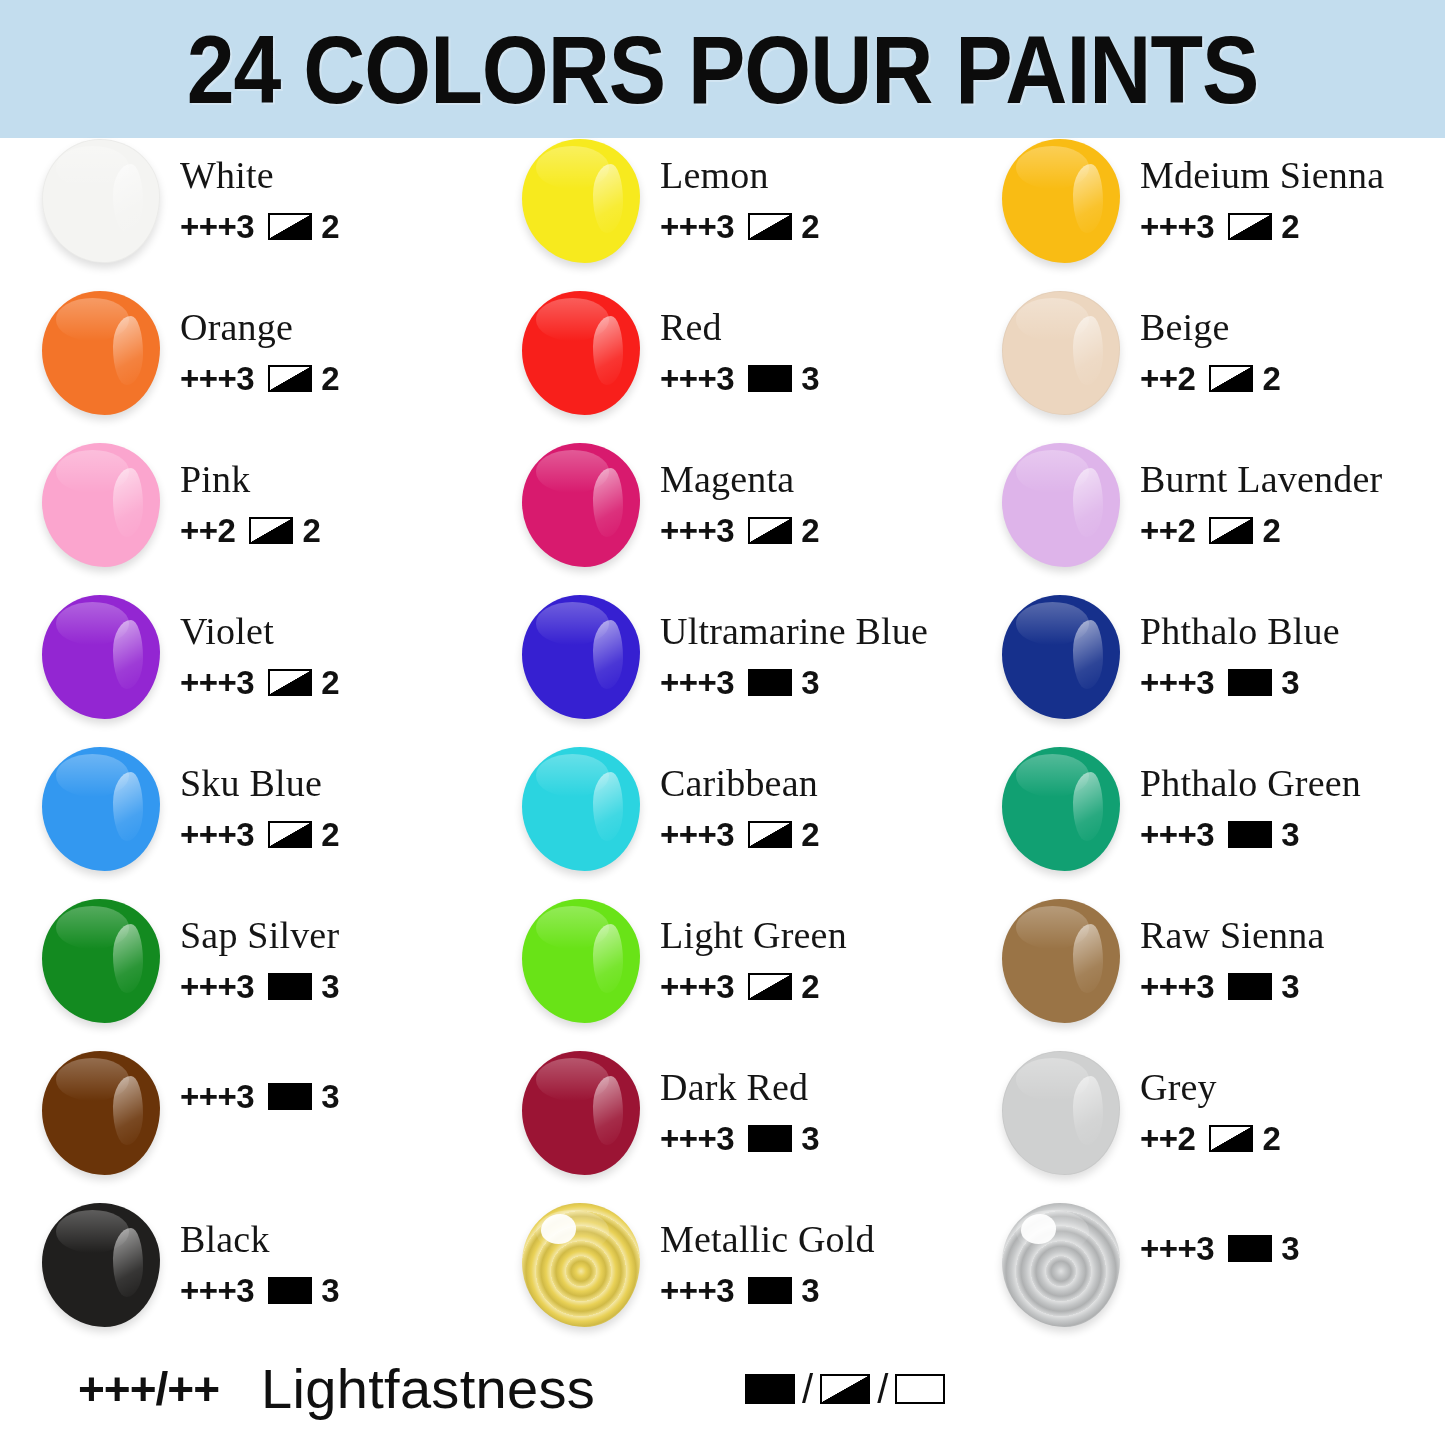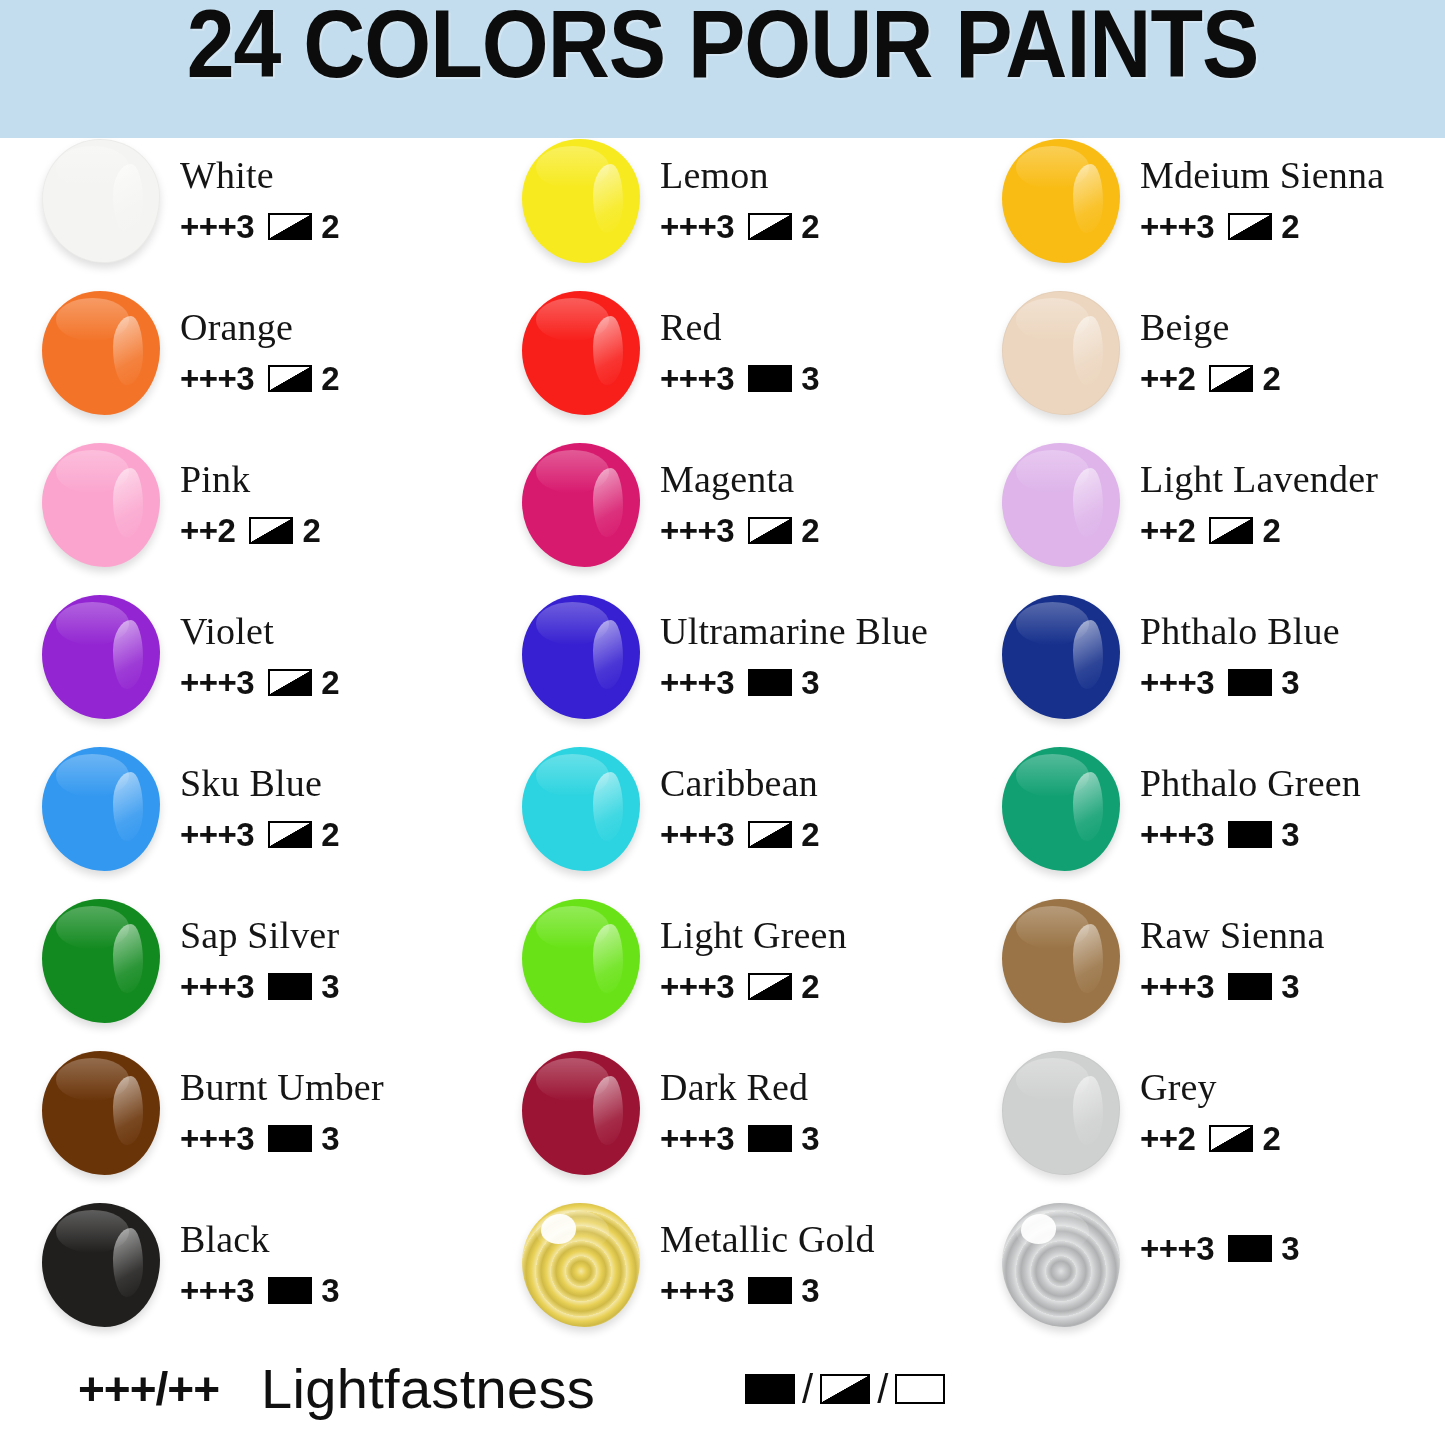--- a/index.html
+++ b/index.html
@@ -23,21 +23,21 @@
 
   
   .header-band {
     position: absolute;
     left: 0;
     top: 0;
     width: 1445px;
     height: 138px;
     background: #c3ddee;
     display: flex;
-    align-items: flex-start;
+    align-items: center;
     justify-content: center;
   }
   .header-title {
     font-family: "Liberation Sans", sans-serif;
     font-weight: bold;
     font-size: 86px;
     letter-spacing: -1px;
     color: #0c0c0c;
     line-height: 1;
     white-space: nowrap;
@@ -376,21 +376,21 @@
               <span class="opacity-value">2</span>
             </span>
           </div>
         </div>
       </div>
       <div class="swatch-cell">
         <div class="blob-wrap">
           <div class="blob" style="background-color: rgb(222, 180, 234);"></div>
         </div>
         <div class="info">
-          <div class="color-name">Light Lavender</div>
+          <div class="color-name">Burnt Lavender</div>
           <div class="ratings">
             <span class="lightfastness">++2</span>
             <span class="transparency-group">
               <span class="tbox semi"></span>
               <span class="opacity-value">2</span>
             </span>
           </div>
         </div>
       </div>
       <div class="swatch-cell">
@@ -526,21 +526,20 @@
               <span class="opacity-value">3</span>
             </span>
           </div>
         </div>
       </div>
       <div class="swatch-cell">
         <div class="blob-wrap">
           <div class="blob" style="background-color: rgb(106, 52, 9);"></div>
         </div>
         <div class="info">
-          <div class="color-name">Burnt Umber</div>
           <div class="ratings">
             <span class="lightfastness">+++3</span>
             <span class="transparency-group">
               <span class="tbox opaque"></span>
               <span class="opacity-value">3</span>
             </span>
           </div>
         </div>
       </div>
       <div class="swatch-cell">

